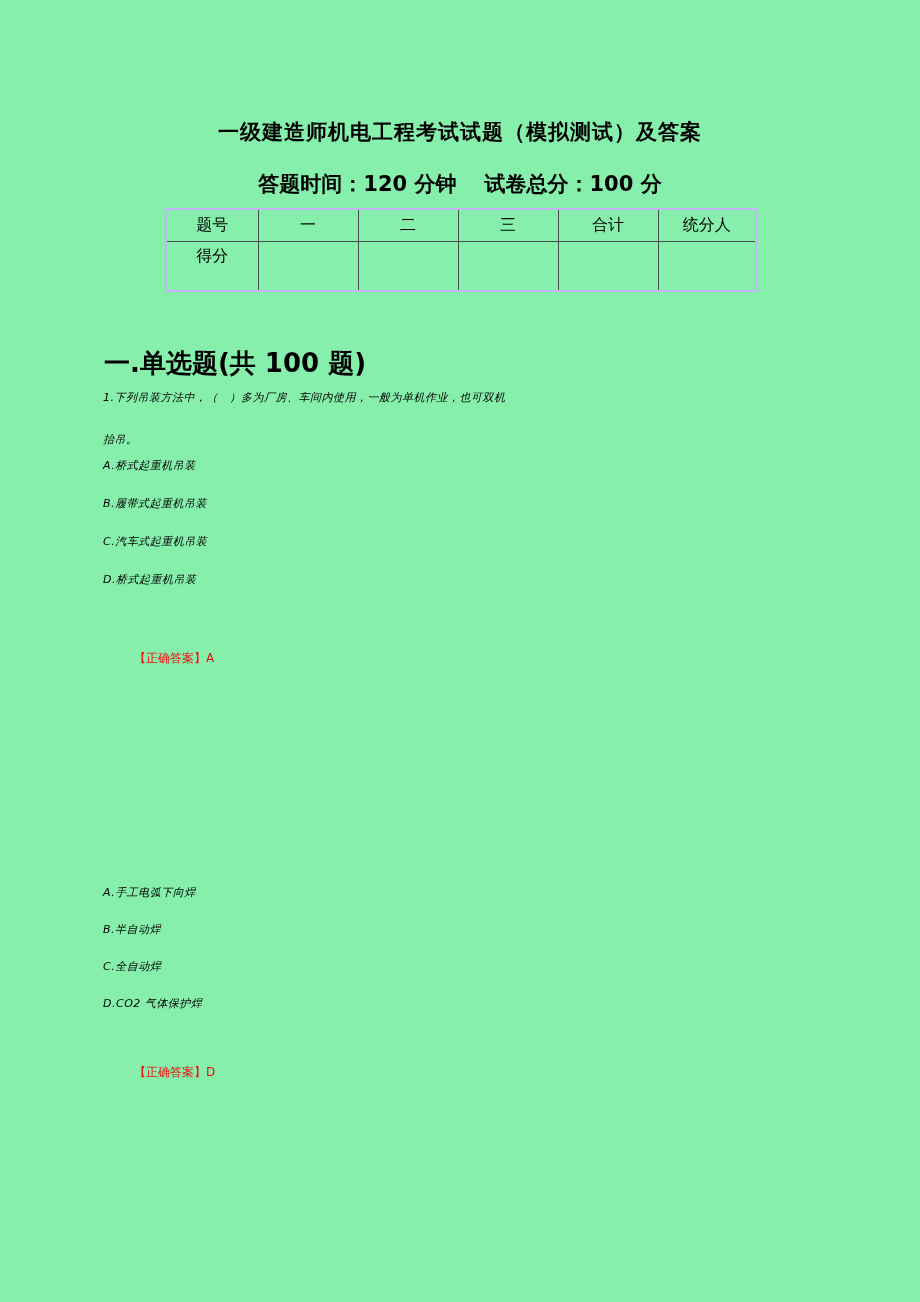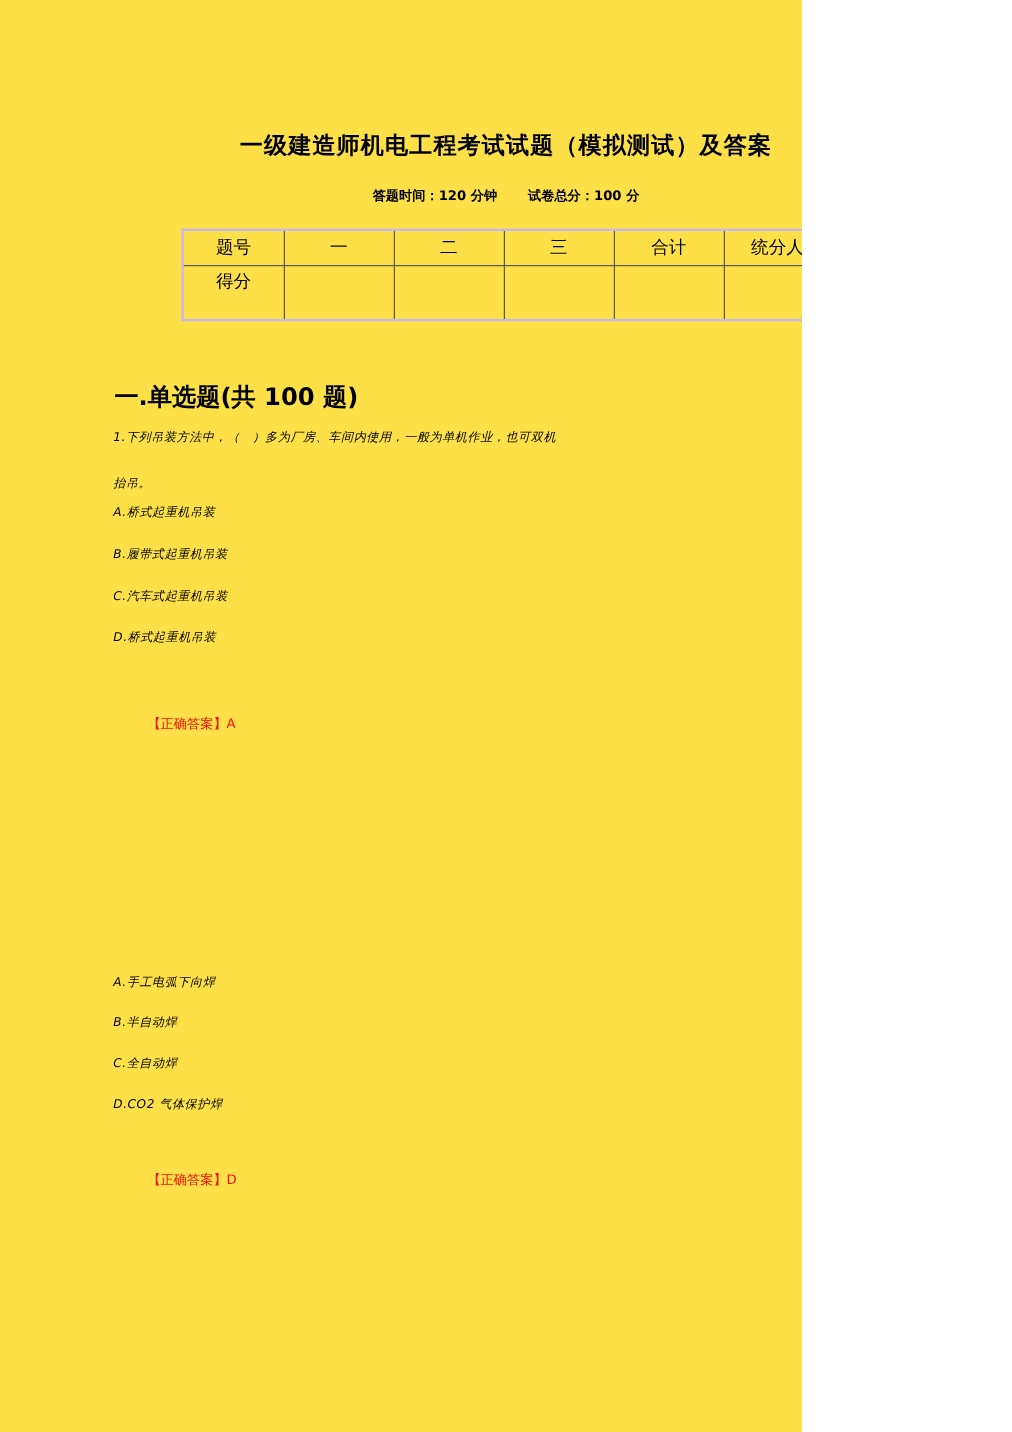--- a/index.html
+++ b/index.html
@@ -3,44 +3,44 @@
 <meta charset="utf-8">
 <style>
   * { margin: 0; padding: 0; box-sizing: border-box; }
   html, body {
     width: 920px;
     background: #ffffff;
     font-family: "DejaVu Sans", "Liberation Sans", sans-serif;
   }
   .page {
     position: relative;
-    width: 729px;
+    width: 920px;
     height: 1302px;
-    background: #fde047;
+    background: #86efac;
     color: #000000;
     overflow: hidden;
   }
   .doc-title {
     position: absolute;
     top: 118px;
     left: 0;
     width: 920px;
     text-align: center;
     font-size: 21px;
     font-weight: bold;
     letter-spacing: 1px;
     color: #000000;
   }
   .doc-meta {
     position: absolute;
     top: 170px;
     left: 0;
     width: 920px;
     text-align: center;
-    font-size: 12px;
+    font-size: 21px;
     font-weight: bold;
     color: #000000;
   }
   .doc-meta .meta-part { display: inline-block; }
   .doc-meta .meta-gap { display: inline-block; width: 28px; }
   table.score-table {
     position: absolute;
     top: 208px;
     left: 165px;
     width: 590px;
@@ -56,21 +56,21 @@
     padding: 0;
   }
   table.score-table { border: 2px solid #c4b5fd; }
   table.score-table tr.hdr td { height: 32px; }
   table.score-table tr.body td { height: 50px; }
   table.score-table tr.body td.row-label { vertical-align: top; padding-top: 4px; }
   .section-heading {
     position: absolute;
     left: 104px;
     top: 346px;
-    font-size: 22px;
+    font-size: 26px;
     font-weight: bold;
     color: #000000;
   }
   .tline {
     position: absolute;
     left: 103px;
     font-size: 11px;
     color: #000000;
     white-space: nowrap;
     letter-spacing: 0.5px;

